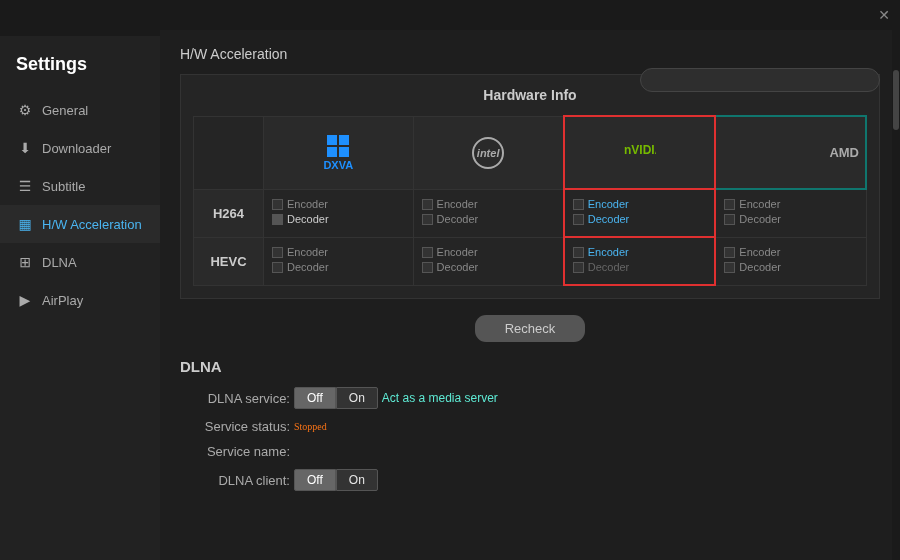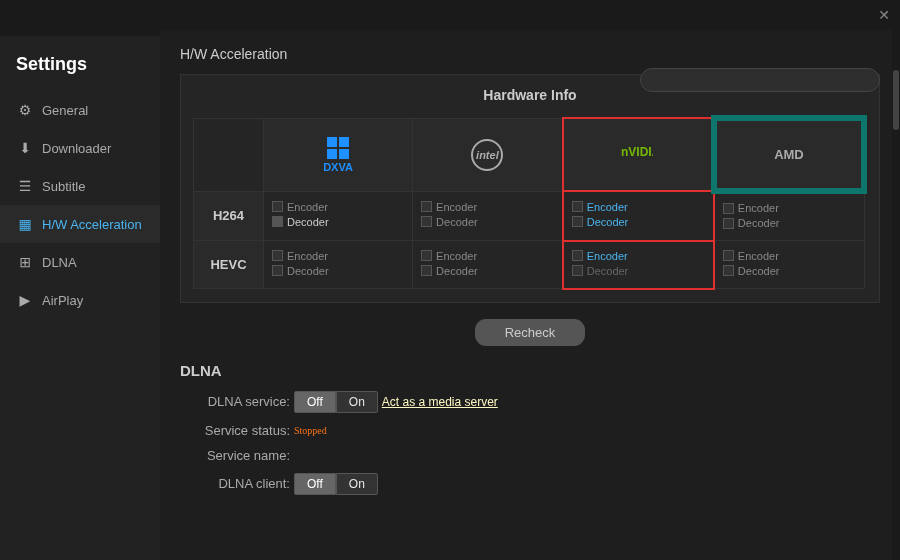--- a/index.html
+++ b/index.html
@@ -223,22 +223,21 @@
       color: #e5e5e5;
       padding: 3px 12px;
       font-size: 12px;
       cursor: pointer;
       border: 1px solid #555;
       border-radius: 0 2px 2px 0;
       text-align: right;
     }
     .dlna-desc {
       font-size: 12px;
-      color: #fef9c3;
-      text-decoration: underline;
+      color: #5eead4;
     }
     .status-value {
       font-size: 10px;
       color: #f97316;
       font-family: Liberation Serif, serif;
     }
     .service-name-input {
       background: #2a2a2a;
       border: 1px solid #444;
       color: #ccc;
@@ -353,21 +352,21 @@
             </th>
 
             <th class="col-header-nvidia">
               <div style="margin-bottom:4px;">
                 <svg width="32" height="20" viewBox="0 0 32 20" fill="none">
                   <text x="0" y="15" font-size="12" fill="#76b900" font-weight="bold">nVIDIA</text>
                 </svg>
               </div>
             </th>
 
-            <th style="border:6px solid #0f766e; background:#2a2a2a;">
+            <th style="border:2px solid #0f766e; background:#2a2a2a;text-align:right;">
               <div style="color:#aaa; font-size:13px; font-weight:bold;">AMD</div>
             </th>
           </tr>
         </thead>
         <tbody>
 
           <tr>
             <td class="row-label">H264</td>
 
             <td class="cell-checks" style="border:1px solid #333;">

